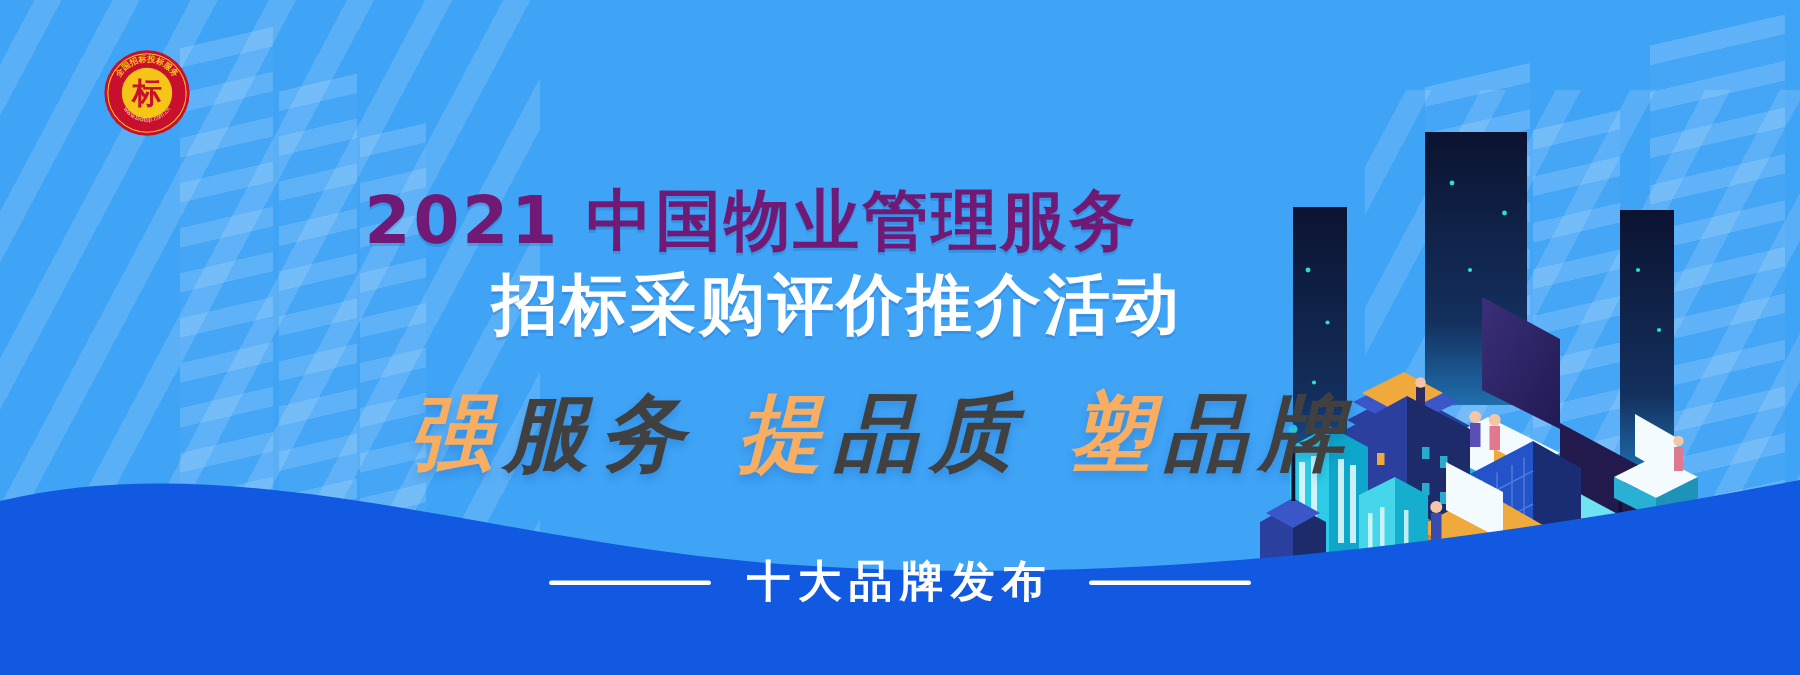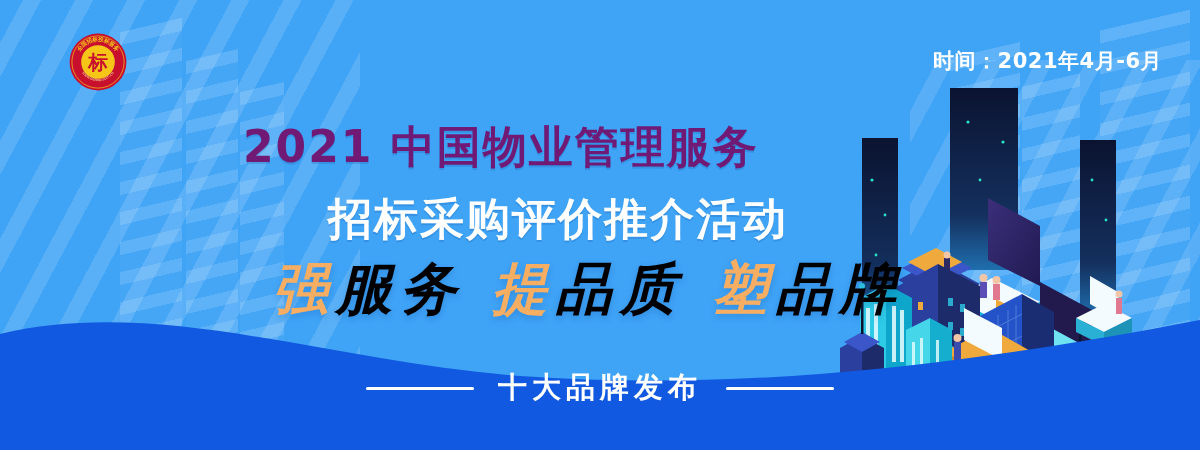--- a/index.html
+++ b/index.html
@@ -77,37 +77,37 @@
 
   
   .title1{
     position:absolute;left:243px;top:118px;
     color:#701a75;font-size:44px;font-weight:bold;letter-spacing:2px;
     font-family:"DejaVu Sans","Liberation Sans",sans-serif;
     white-space:nowrap;
     text-shadow:0 2px 0 rgba(20,90,170,.25);
   }
   .title2{
-    position:absolute;left:328px;top:190px;
+    position:absolute;left:328px;top:174px;
     color:#fff;font-size:44px;font-weight:bold;letter-spacing:2px;
     font-family:"DejaVu Sans","Liberation Sans",sans-serif;
     white-space:nowrap;
     text-shadow:0 2px 0 rgba(20,90,170,.25);
   }
 
   
   .slogan{
     position:absolute;left:272px;top:252px;
     font-size:56px;font-weight:bold;white-space:nowrap;
     font-family:"DejaVu Serif","Liberation Serif",serif;
     font-style:italic;letter-spacing:8px;
     text-shadow:0 3px 6px rgba(10,70,150,.22);
   }
   .slogan .hl{color:#f7ae63;}
-  .slogan .wt{color:#000000;}
+  .slogan .wt{color:#404040;}
   .slogan .gap{display:inline-block;width:28px;}
 
   
   .caption{
     position:absolute;left:0;top:368px;width:1200px;
     display:flex;align-items:center;justify-content:center;gap:24px;
     pointer-events:none;
   }
   .cap-line{width:108px;height:3px;background:#fff;border-radius:2px;}
   .cap-text{
@@ -361,21 +361,20 @@
       <path id="arcTop" d="M 14 50 A 36 36 0 0 1 86 50" fill="none"></path>
       <text font-size="9.5" fill="#f5c518" font-family="DejaVu Sans, sans-serif" font-weight="bold">
         <textPath href="#arcTop" startOffset="50%" text-anchor="middle">全国招标投标服务</textPath>
       </text>
       <path id="arcBot" d="M 18 58 A 33 33 0 0 0 82 58" fill="none"></path>
       <text font-size="6.5" fill="#f5e0a0" font-family="DejaVu Sans, sans-serif">
         <textPath href="#arcBot" startOffset="50%" text-anchor="middle">www.bidtop.com.cn</textPath>
       </text>
     </svg>
 
-    <div class="date">时间：2021年4月-6月</div>
   </div>
 
   <div class="title1">2021 中国物业管理服务</div>
   <div class="title2">招标采购评价推介活动</div>
 
   <div class="slogan">
     <span class="hl">强</span><span class="wt">服务</span><span class="gap"></span><span class="hl">提</span><span class="wt">品质</span><span class="gap"></span><span class="hl">塑</span><span class="wt">品牌</span>
   </div>
 
   <div class="caption">

